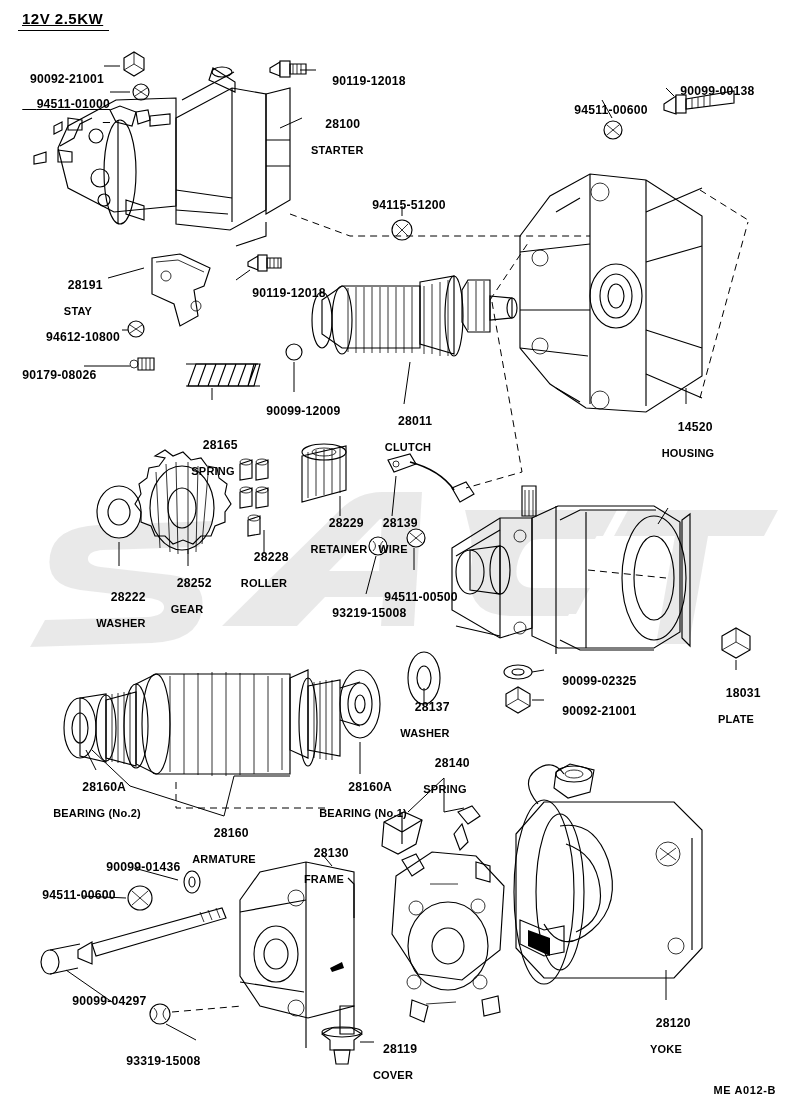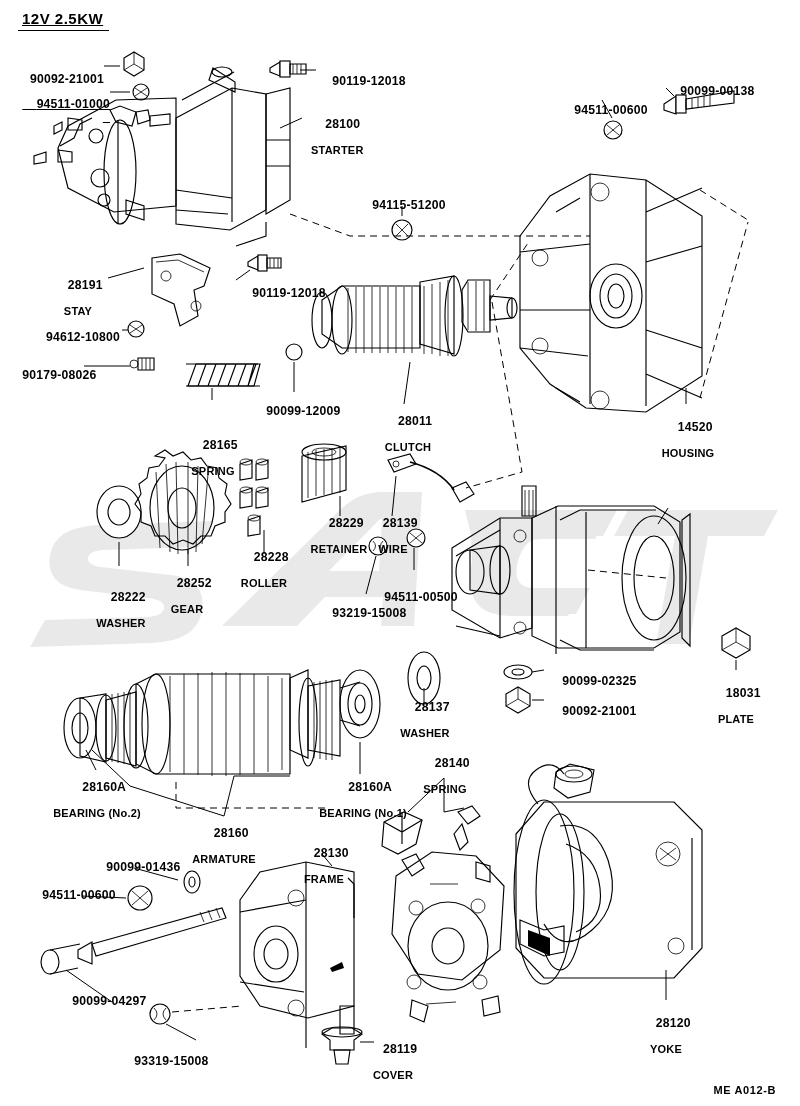--- a/index.html
+++ b/index.html
@@ -567,21 +567,21 @@
 
   <div class="lbl" style="left:58px; top:982px;">
     <span>90099-04297</span>
   </div>
 
   <div class="lbl ctr" style="left:630px; top:1004px; width:72px;">
     <span>28120</span>
     <span class="sub">YOKE</span>
   </div>
 
-  <div class="lbl" style="left:120px; top:1042px;">
+  <div class="lbl" style="left:112px; top:1042px;">
     <span>93319-15008</span>
   </div>
 
   <div class="lbl ctr" style="left:360px; top:1030px; width:66px;">
     <span>28119</span>
     <span class="sub">COVER</span>
   </div>
 
   <div class="footer-code">ME A012-B</div>
 </div>

